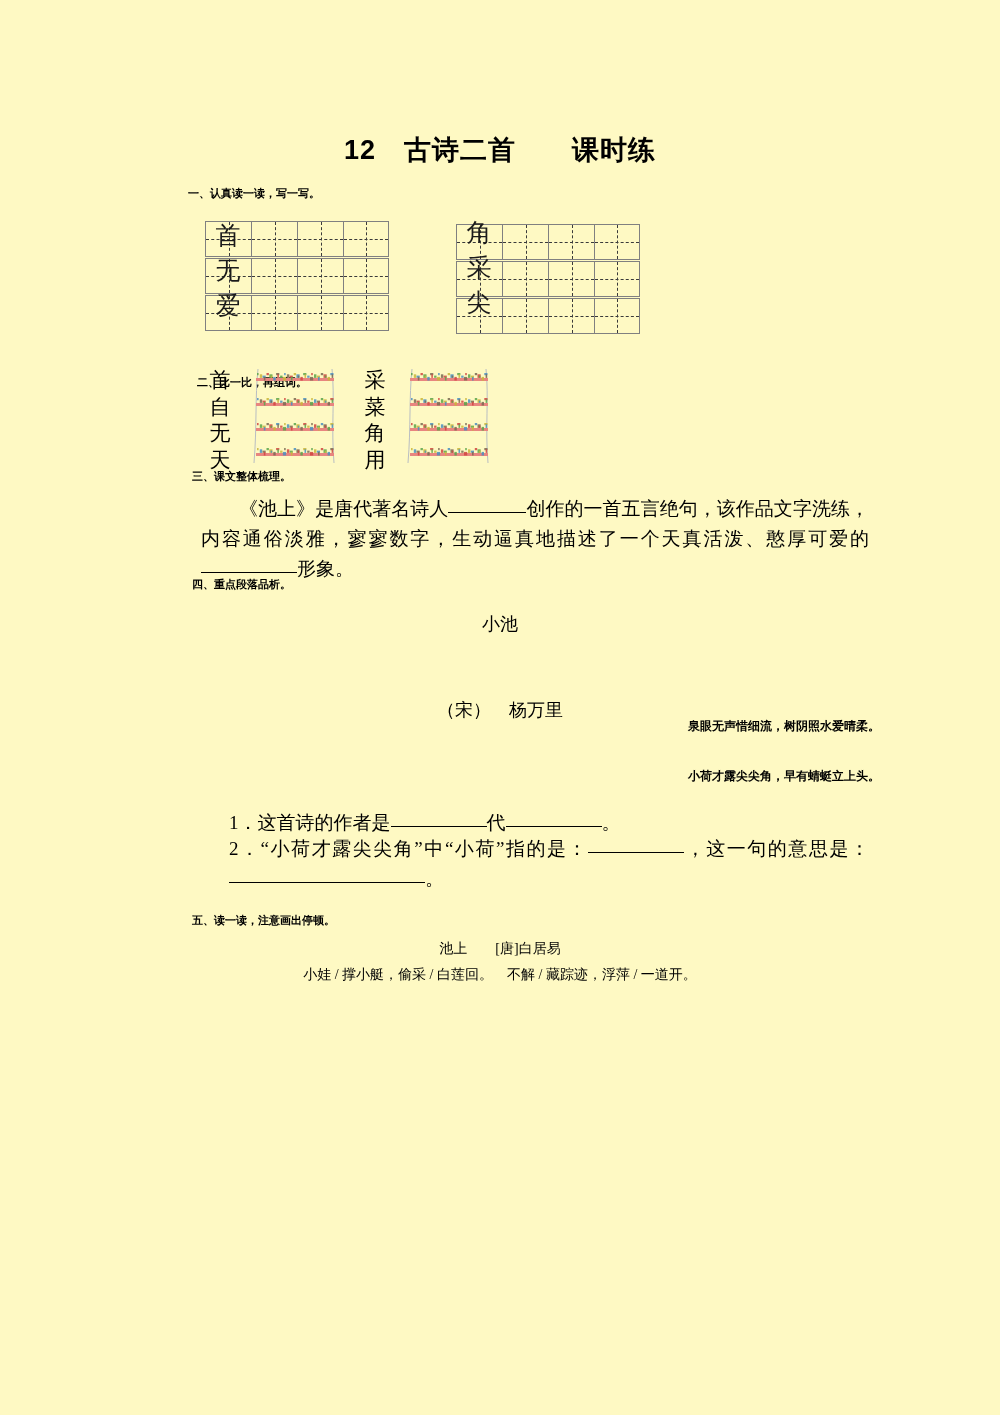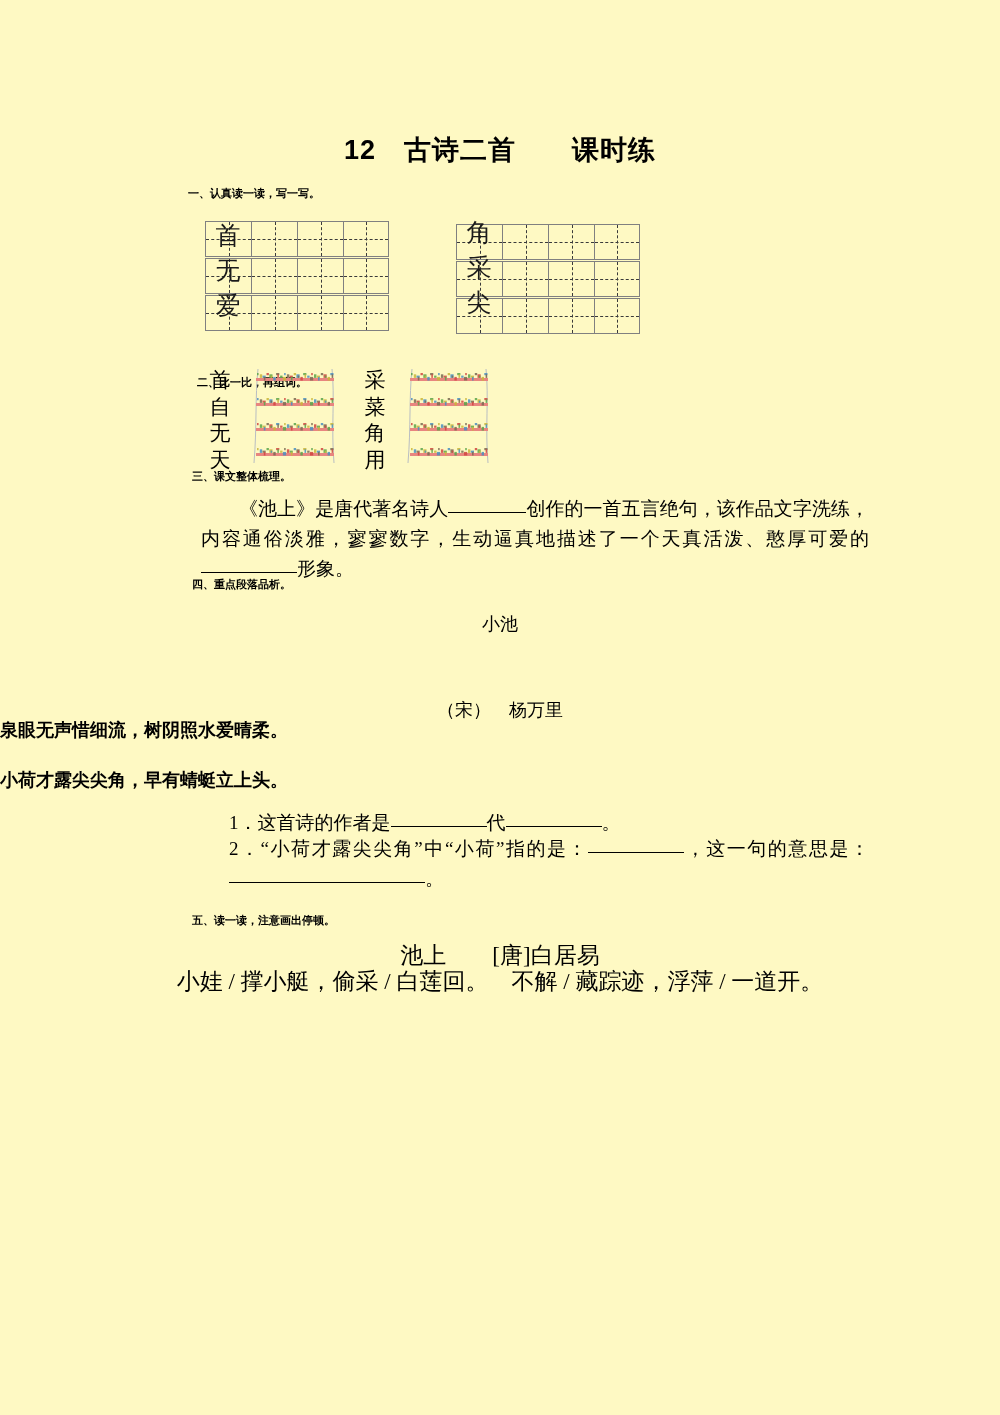--- a/index.html
+++ b/index.html
@@ -124,45 +124,45 @@
   }
   .b-sm { width: 78px; }
   .b-md { width: 96px; }
   .b-lg { width: 196px; }
 
   
   .poem-line {
     position: absolute;
     width: 880px;
     left: 0;
-    text-align: left;
+    text-align: right;
     font-family: "Liberation Sans", "DejaVu Sans", sans-serif;
     font-weight: bold;
-    font-size: 18px;
+    font-size: 12px;
     white-space: pre;
   }
   .poem-title {
     position: absolute;
     width: 1000px;
     left: 0;
     text-align: center;
     font-family: "Liberation Sans", "DejaVu Sans", sans-serif;
     font-weight: normal;
     font-size: 18px;
     white-space: pre;
   }
 
   
   .center-serif {
     position: absolute;
     width: 1000px;
     left: 0;
     text-align: center;
     font-family: "Liberation Serif", "DejaVu Serif", serif;
-    font-size: 23px;
+    font-size: 14px;
     white-space: pre;
   }
 </style>
 </head>
 <body>
 
 <div class="page">
 
   <div class="doc-title">12　古诗二首　　课时练</div>
 

